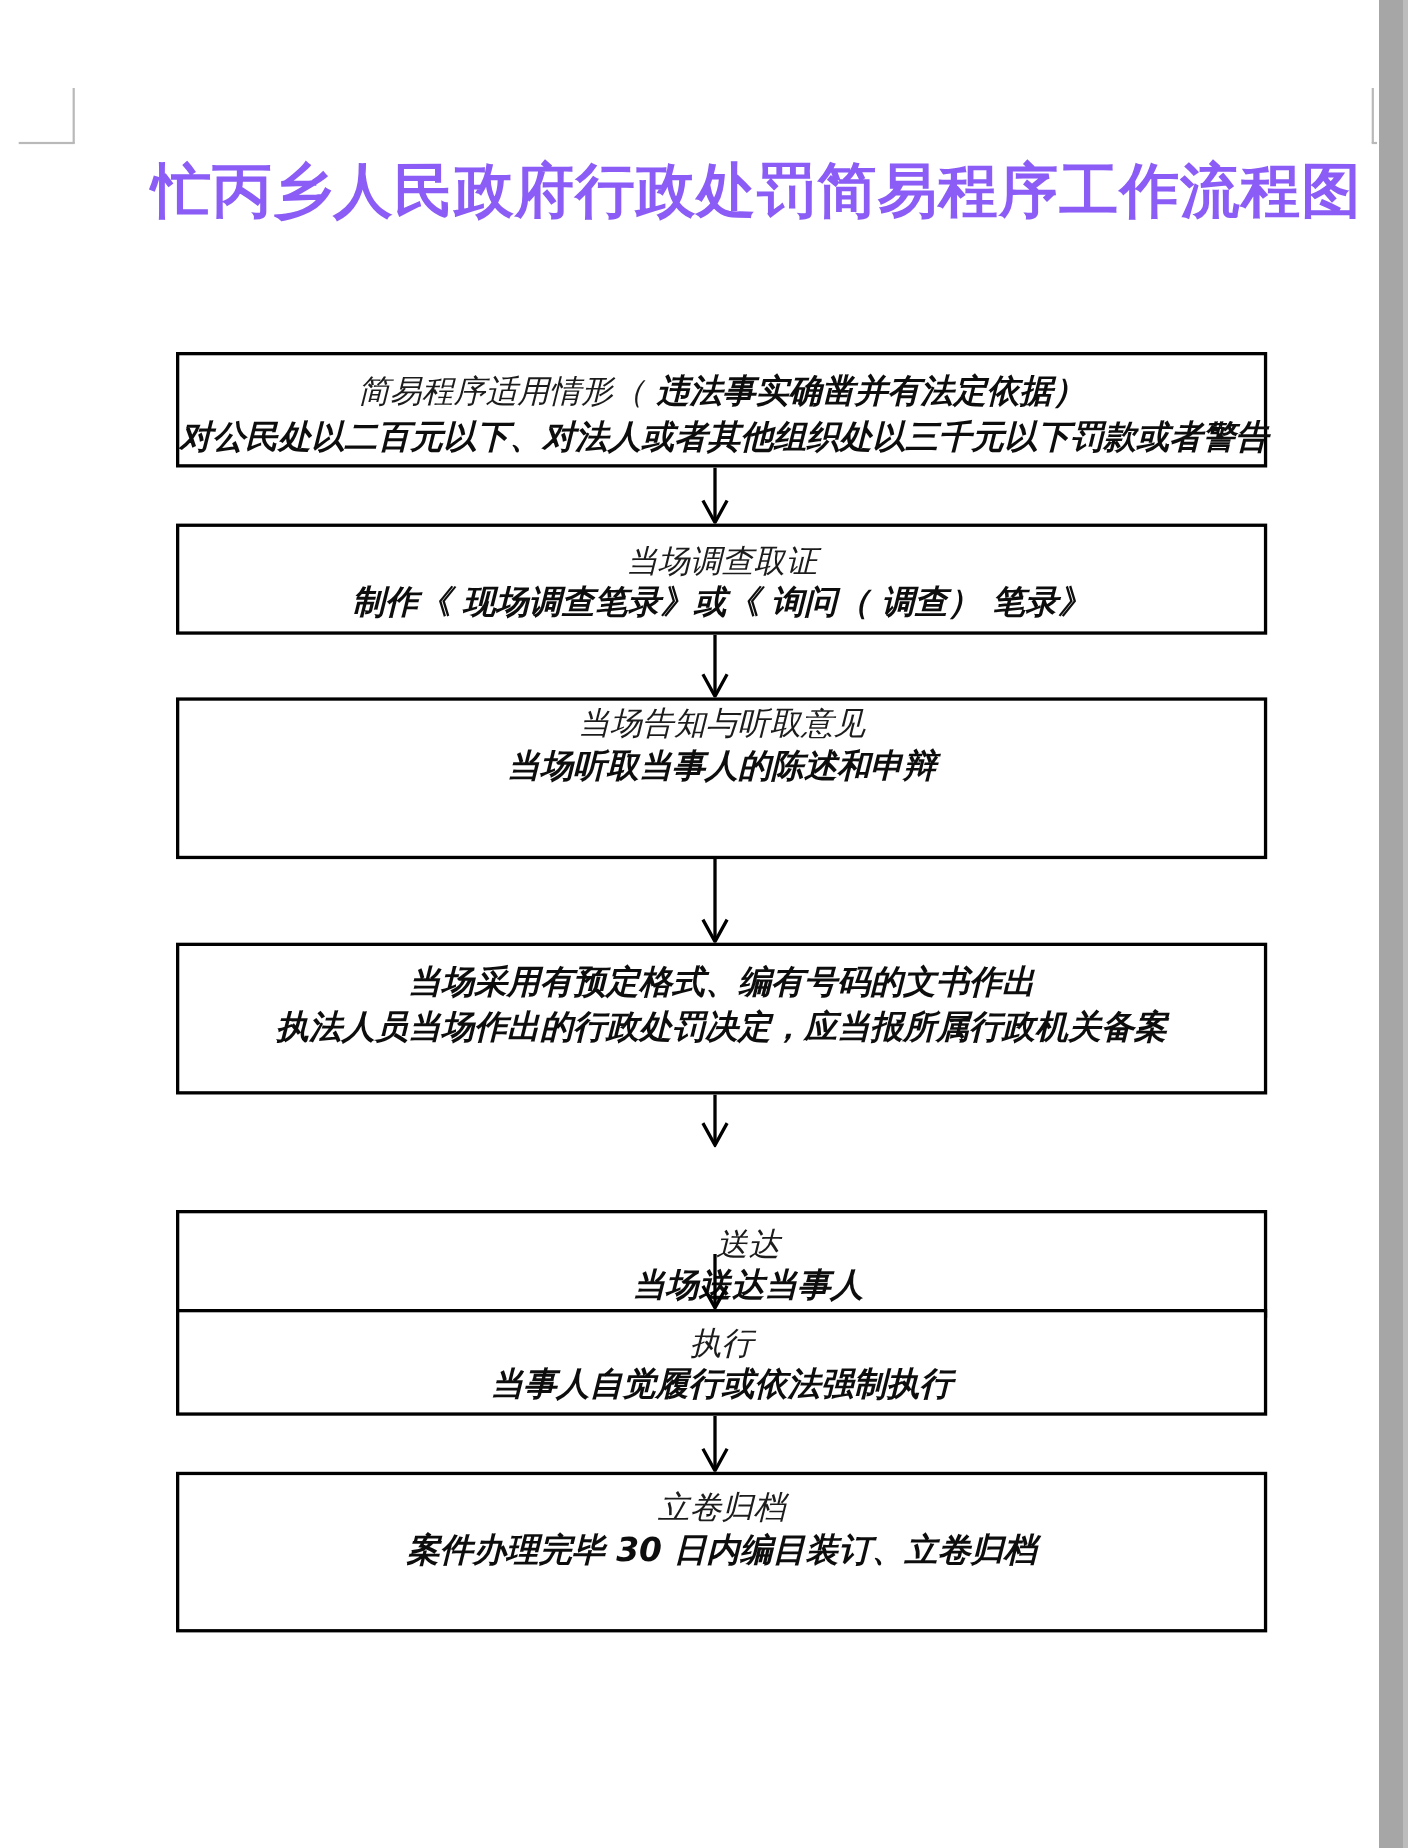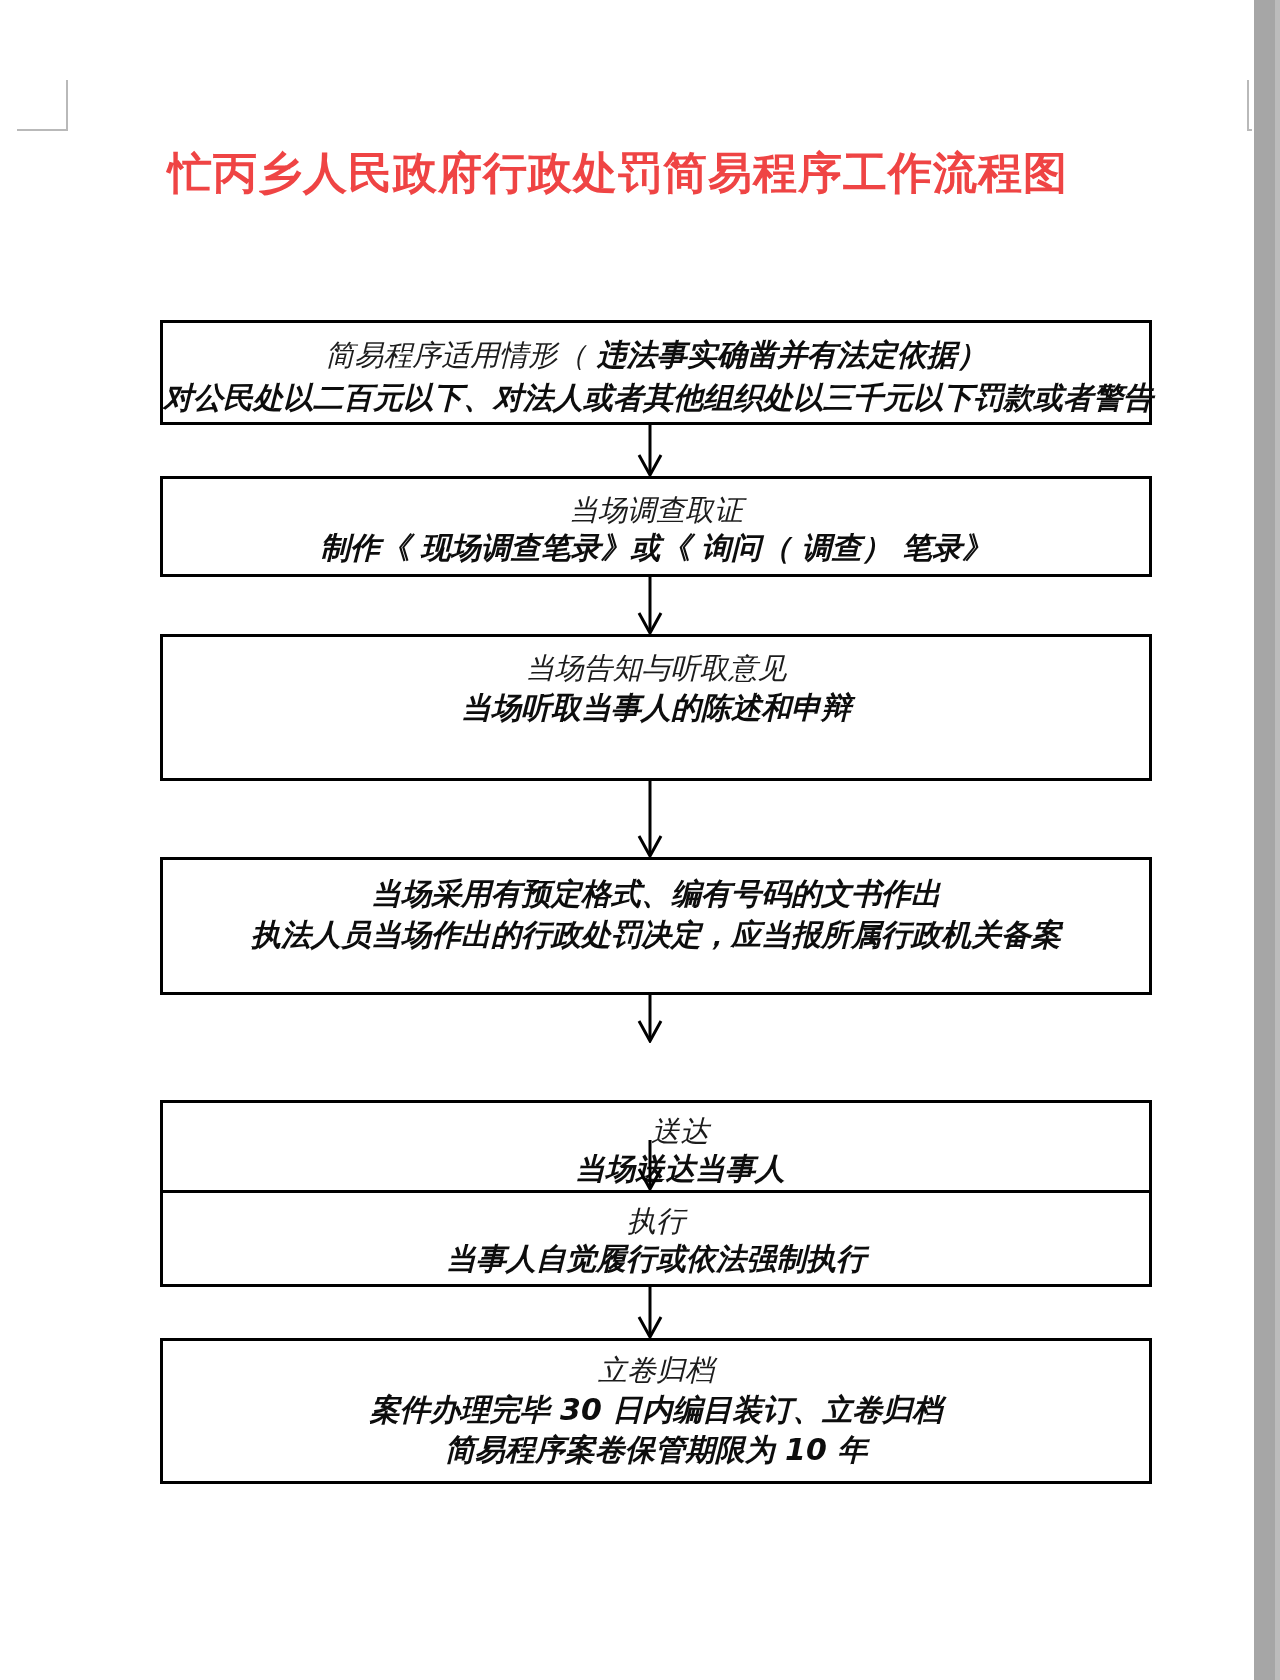--- a/index.html
+++ b/index.html
@@ -28,25 +28,25 @@
   .mark-tr-h { left: 1247px; top: 129px; width: 5px;  height: 2px;  }
 
   
   .doc-title {
     position: absolute;
     left: 138px; top: 146px;
     width: 960px;
     text-align: center;
     white-space: nowrap;
     font-family: "DejaVu Serif", "Liberation Serif", serif;
-    font-size: 44px;
+    font-size: 54px;
     line-height: 54px;
     letter-spacing: 1px;
     font-weight: 600;
-    color: #ef4444;
+    color: #8b5cf6;
   }
 
   
   .fbox {
     position: absolute;
     left: 160px;
     width: 992px;
     box-sizing: border-box;
     border: 3px solid #000000;
     background: #ffffff;
@@ -64,21 +64,21 @@
     font-family: "DejaVu Sans", "Liberation Sans", sans-serif;
     font-size: 30px;
     font-weight: 700;
     color: #0d0d0d;
   }
 
   #b1 { top: 320px;  height: 105px; padding-top: 13px; }
   #b1 .line { line-height: 38px; }
   #b2 { top: 476px;  height: 101px; padding-top: 12px; }
   #b2 .line { line-height: 38px; }
-  #b3 { top: 634px;  height: 147px; padding-top: 11px; }
+  #b3 { top: 634px;  height: 147px; }
   #b3 .line { line-height: 40px; }
   #b4 { top: 857px;  height: 138px; padding-top: 13px; }
   #b4 .line { line-height: 41px; }
   #b5 { top: 1100px; height: 98px;  padding-top: 10px; padding-left: 48px; }
   #b5 .line { line-height: 37px; }
   #b6 { top: 1190px; height: 97px;  padding-top: 10px; }
   #b6 .line { line-height: 37px; }
   #b7 { top: 1338px; height: 146px; padding-top: 9px; }
   #b7 .line { line-height: 40px; }
 
@@ -172,18 +172,17 @@
   <div class="arrow" id="a6">
     <svg viewBox="0 0 34 52" preserveAspectRatio="none">
       <line x1="17" y1="0" x2="17" y2="49" stroke="#000" stroke-width="3"></line>
       <polyline points="6,30 17,50 28,30" fill="none" stroke="#000" stroke-width="3"></polyline>
     </svg>
   </div>
 
   <div class="fbox" id="b7">
     <span class="line h-serif">立卷归档</span>
     <span class="line bline">案件办理完毕 30 日内编目装订、立卷归档</span>
-    <span class="line bline">简易程序案卷保管期限为 10 年</span>
   </div>
 
   <div class="scrollbar"></div>
 
 </div>
 
 </body></html>

